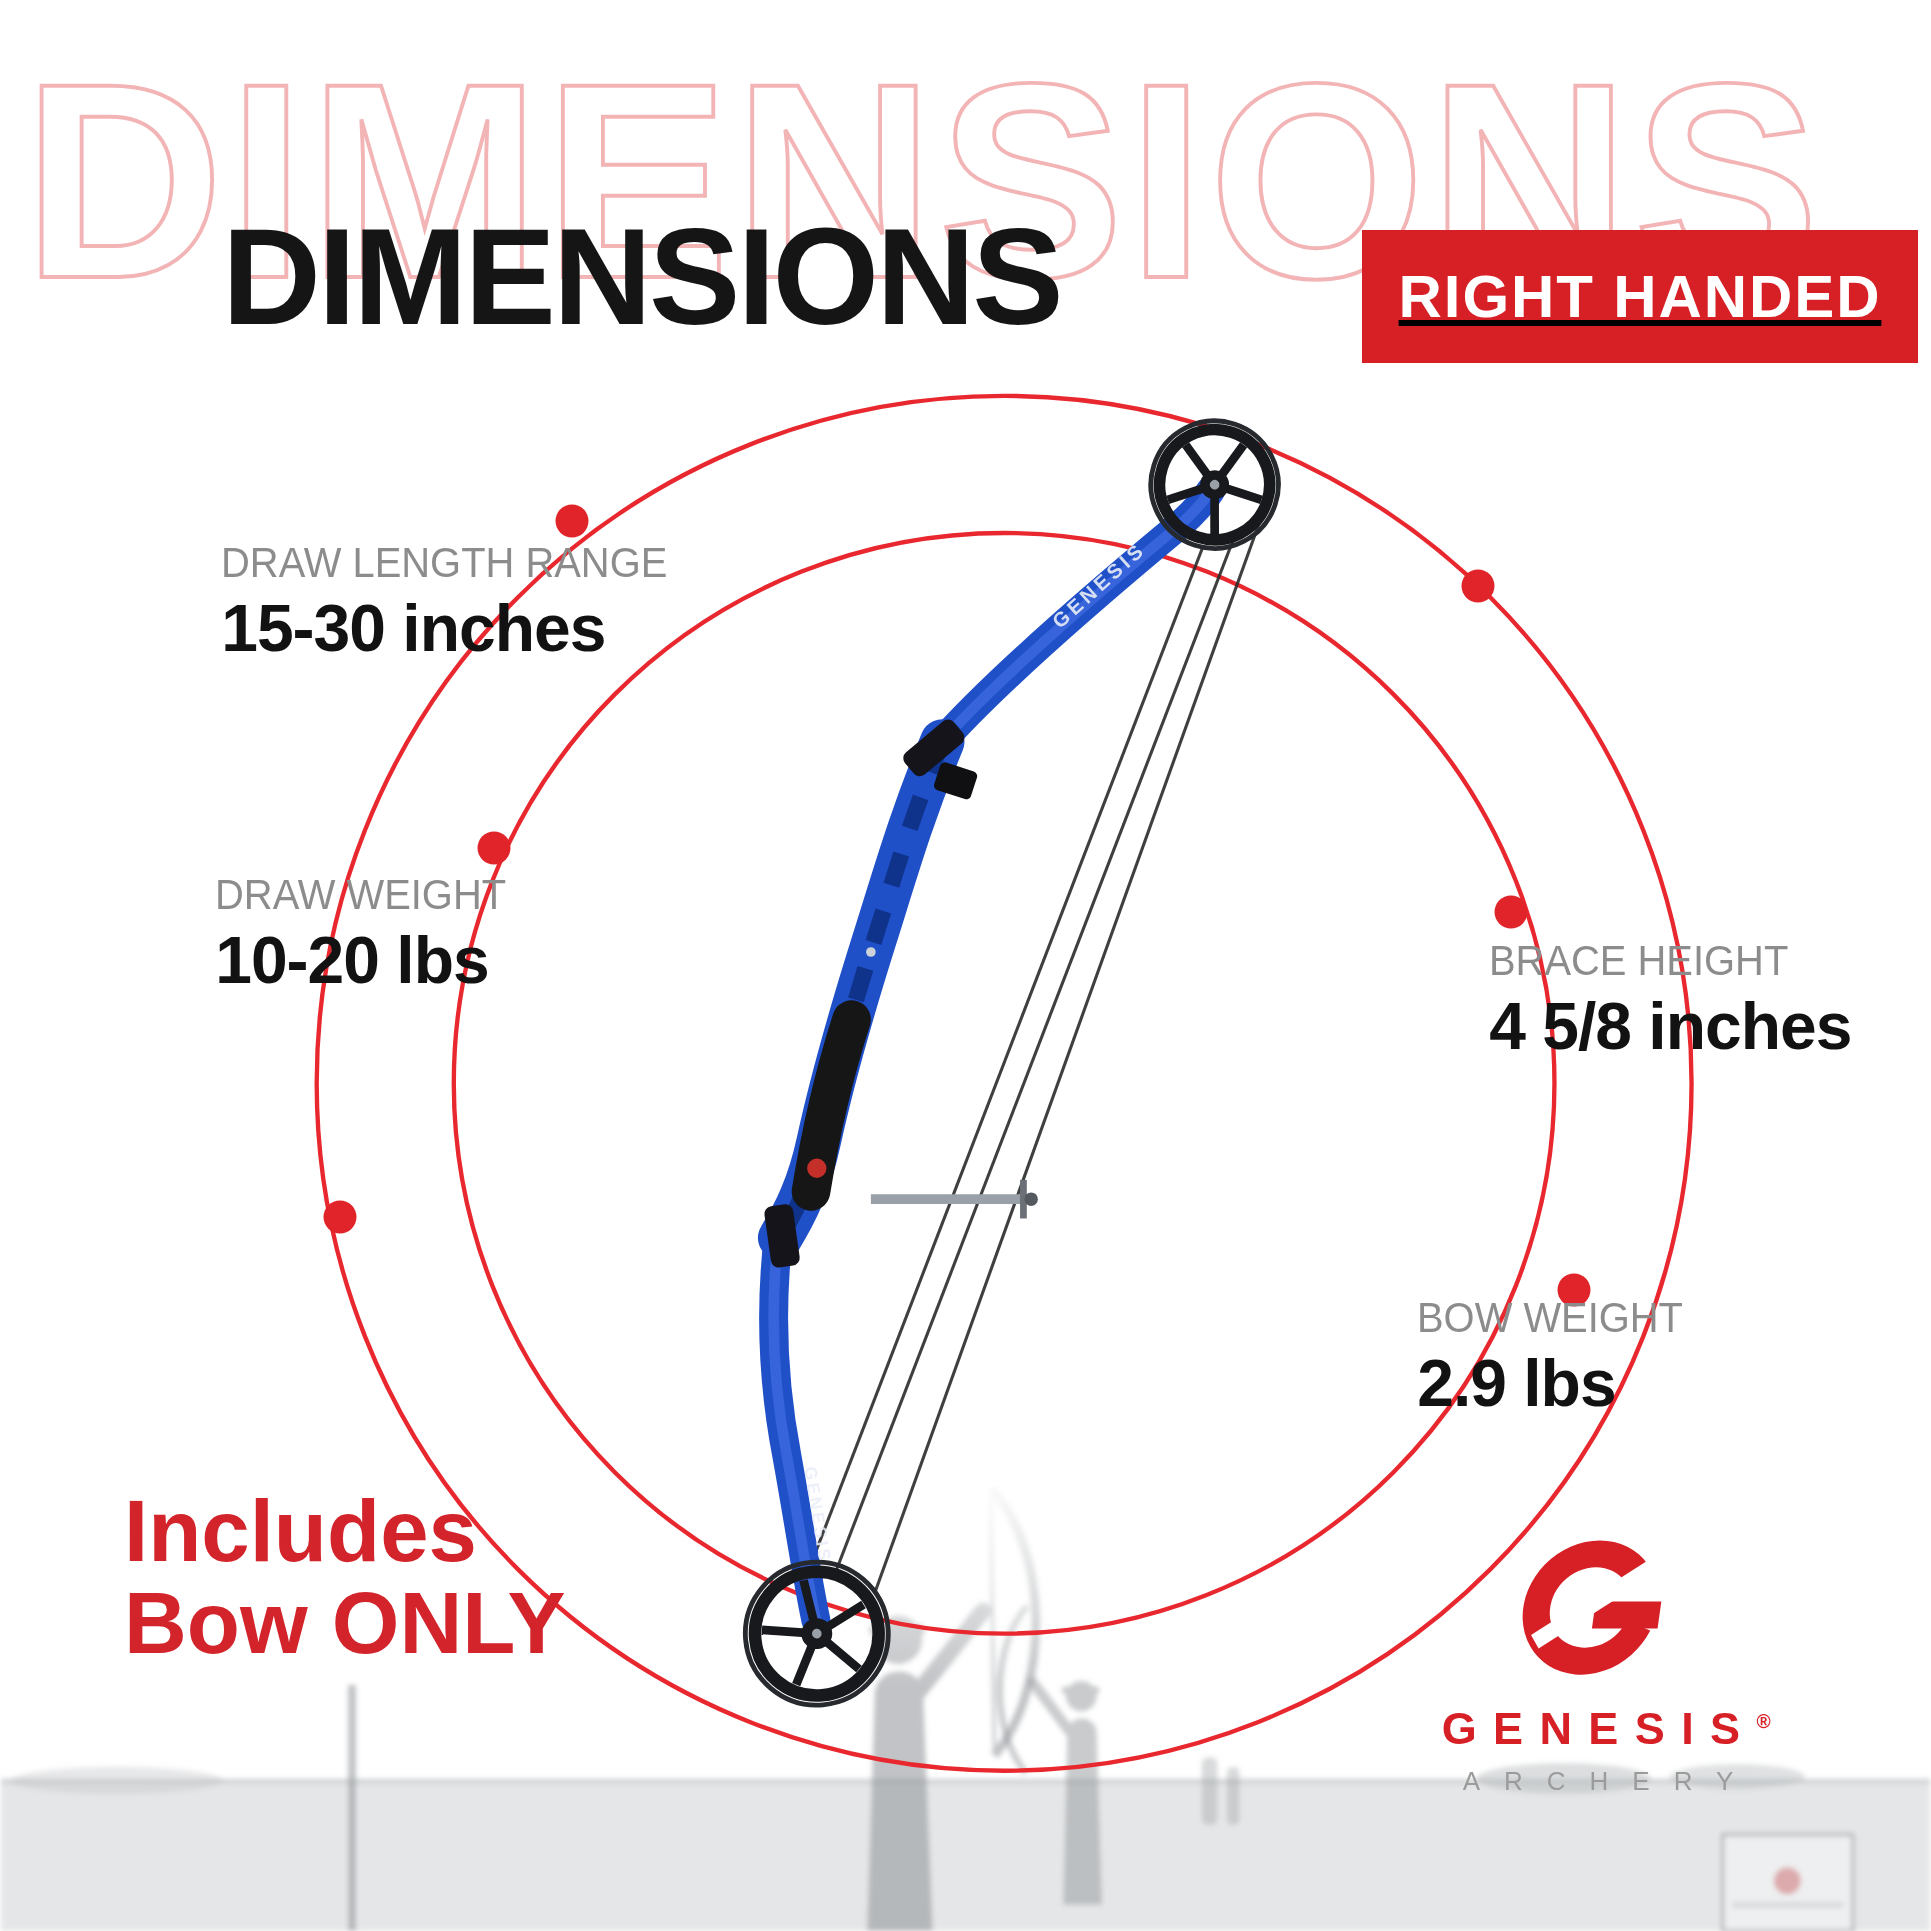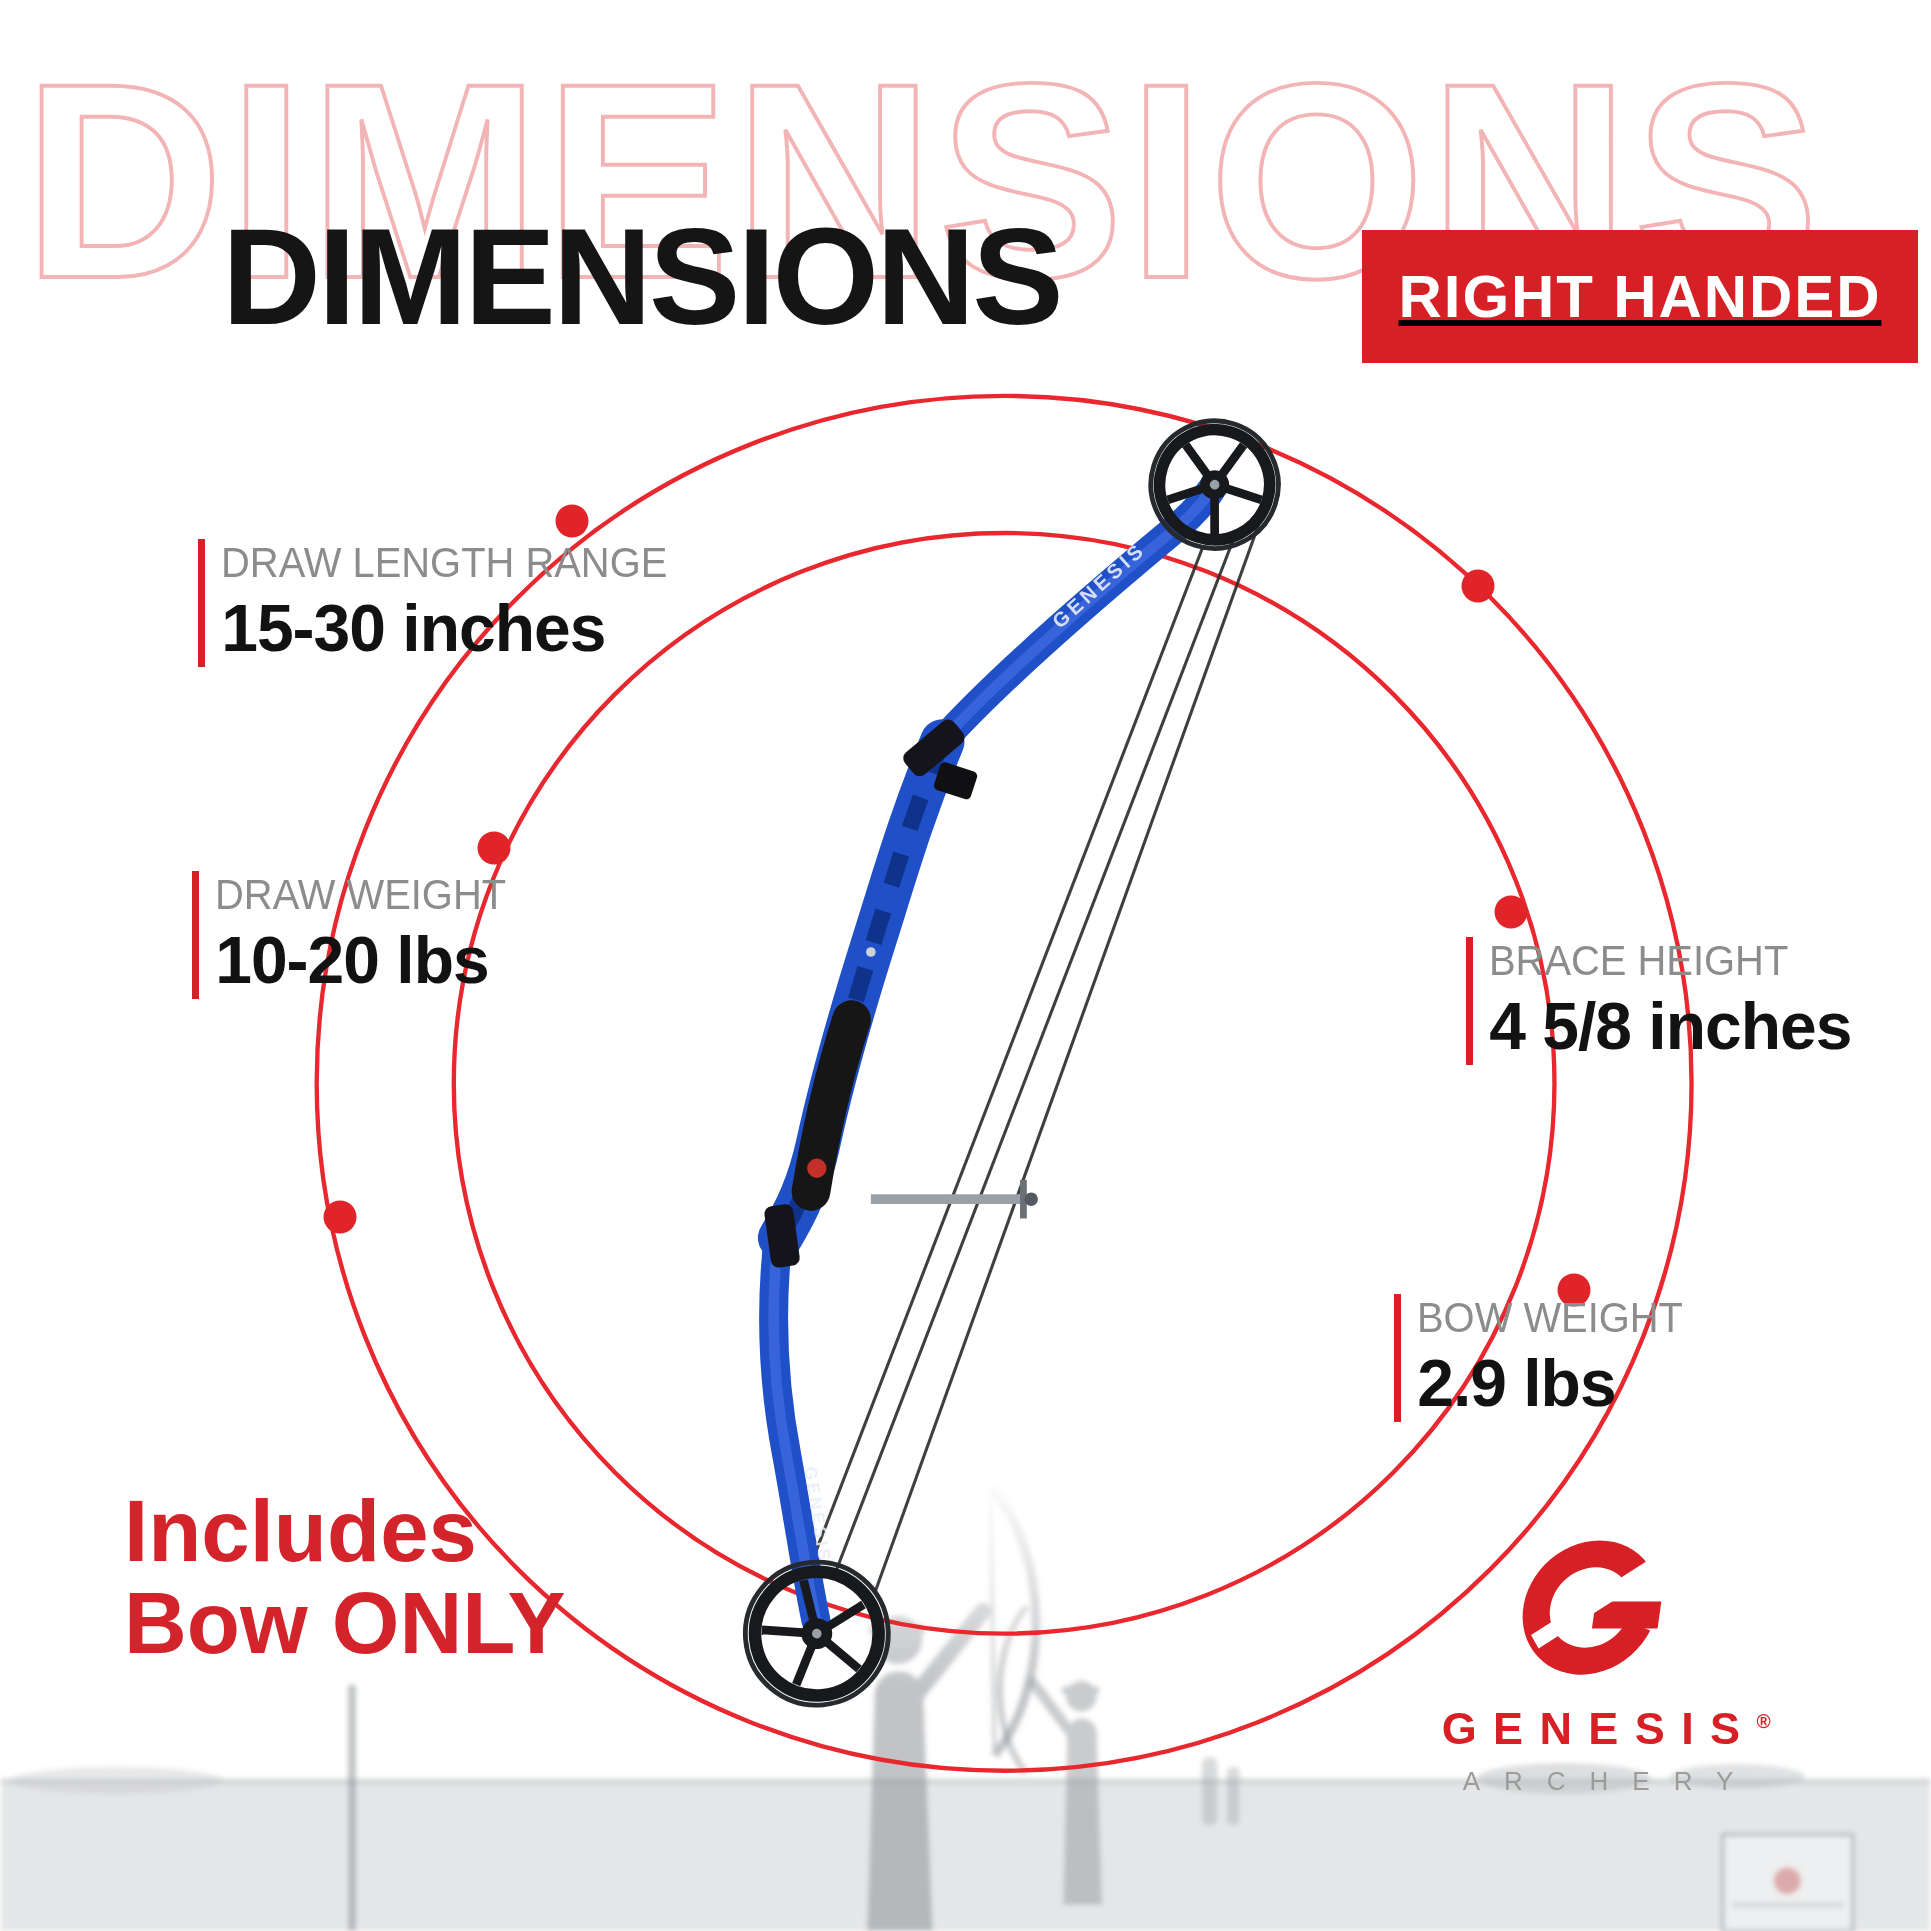--- a/index.html
+++ b/index.html
@@ -22,21 +22,21 @@
   #banner span{color:#ffffff;font-size:60px;font-weight:800;letter-spacing:1.9px;}
 
   .scene{position:absolute;left:0;top:0;}
   #bg-photo{position:absolute;left:0;bottom:0;width:1931px;height:463px;}
 
   .dot{
     position:absolute;width:33px;height:33px;border-radius:50%;
     background:#e02429;transform:translate(-50%,-50%);
   }
 
-  .spec{position:absolute;display:flex;}
+  .spec{position:absolute;display:flex;align-items:flex-end;}
   .spec .bar{width:6.8px;background:#d71f26;margin-right:16.4px;}
   .spec .label{
     font-size:42px;color:#8c8c8c;font-weight:500;line-height:1.15;
     transform:scaleX(.95);transform-origin:left;white-space:nowrap;
   }
   .spec .value{
     font-size:66px;color:#121212;font-weight:800;letter-spacing:-1px;
     white-space:nowrap;line-height:1.15;margin-top:3.9px;
   }
 

